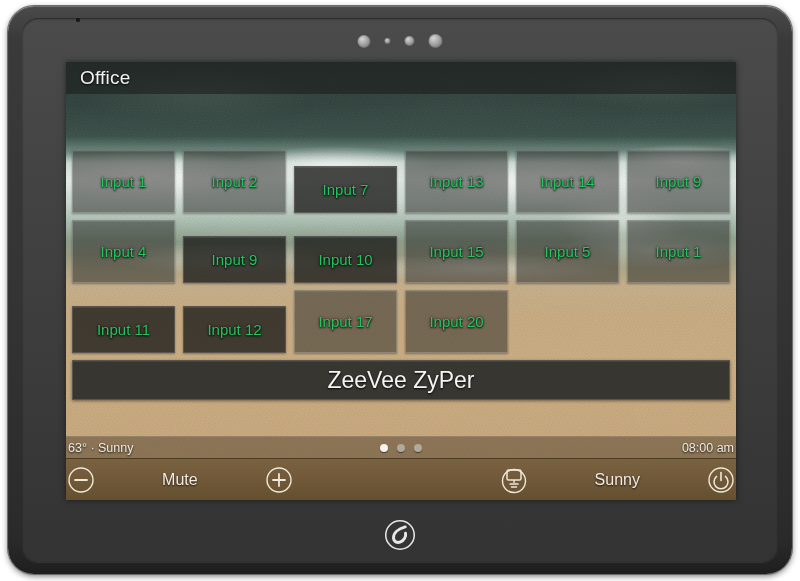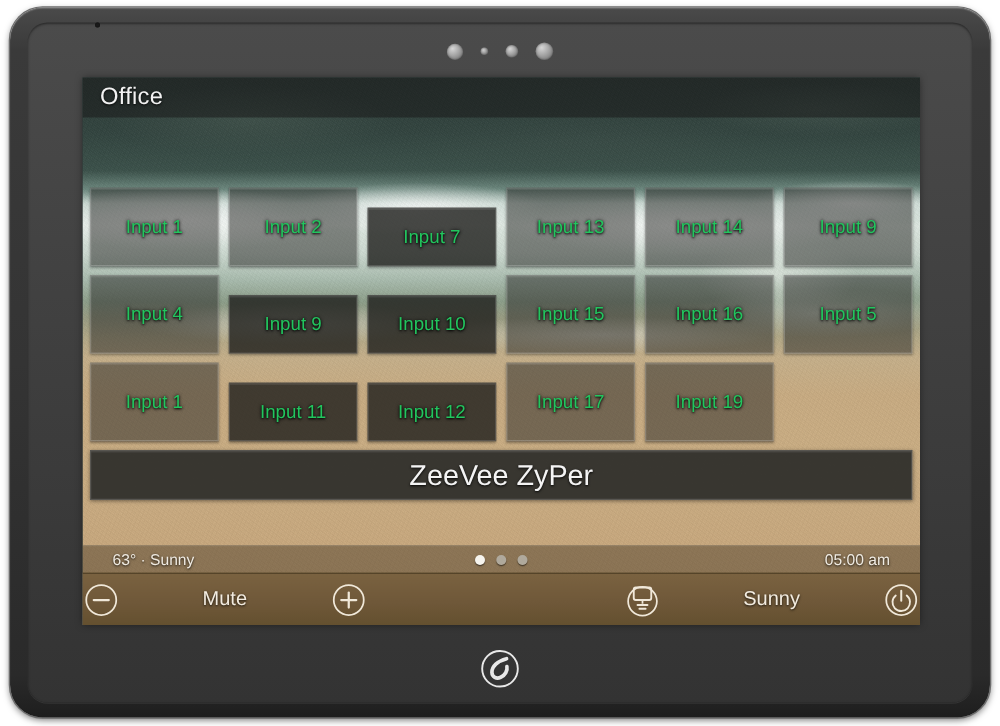--- a/index.html
+++ b/index.html
@@ -223,21 +223,21 @@
 
   
   .status-bar {
     position: absolute;
     left: 0; right: 0;
     bottom: 42px;
     height: 22px;
     background: rgba(60,48,30,0.42);
     display: flex;
     align-items: center;
-    padding: 0 24px;
+    padding: 0 2px;
     box-sizing: border-box;
     border-top: 1px solid rgba(255,255,255,0.10);
   }
   .status-weather, .status-clock {
     color: #f0ebe2;
     font-size: 12.5px;
     text-shadow: 0 1px 2px rgba(0,0,0,0.85);
     white-space: nowrap;
   }
   .status-clock { margin-left: auto; }
@@ -336,56 +336,53 @@
         </div>
       <div class="in-btn dark">
           <span>Input 9</span>
         </div>
       <div class="in-btn dark">
           <span>Input 10</span>
         </div>
       <div class="in-btn">
           <span>Input 15</span>
         </div>
-      <div class="in-btn">
-          <span>Input 16</span>
-        </div>
 
       <div class="in-btn">
           <span>Input 5</span>
         </div>
       <div class="in-btn">
           <span>Input 1</span>
         </div>
       <div class="in-btn dark">
           <span>Input 11</span>
         </div>
       <div class="in-btn dark">
           <span>Input 12</span>
         </div>
       <div class="in-btn">
           <span>Input 17</span>
         </div>
       <div class="in-btn">
-          <span>Input 19</span>
+          <span>Input 20</span>
         </div>
     </div>
 
     <div class="wide-btn">
       <span>ZeeVee ZyPer</span>
     </div>
 
     <div class="status-bar">
       <div class="status-weather">63° · Sunny</div>
       <div class="page-dots">
         <div class="dot active"></div>
         <div class="dot"></div>
         <div class="dot"></div>
       </div>
-      <div class="status-clock">05:00 am</div>
+      <div class="status-clock">08:00 am</div>
     </div>
 
     <div class="control-bar">
 
       <div class="ctl-icon">
         <svg viewBox="0 0 30 30" width="30" height="30">
           <circle cx="15" cy="15" r="12" fill="none" stroke="#f0e8d9" stroke-width="1.4"></circle>
           <line x1="9" y1="15" x2="21" y2="15" stroke="#f0e8d9" stroke-width="1.8" stroke-linecap="round"></line>
         </svg>
       </div>

